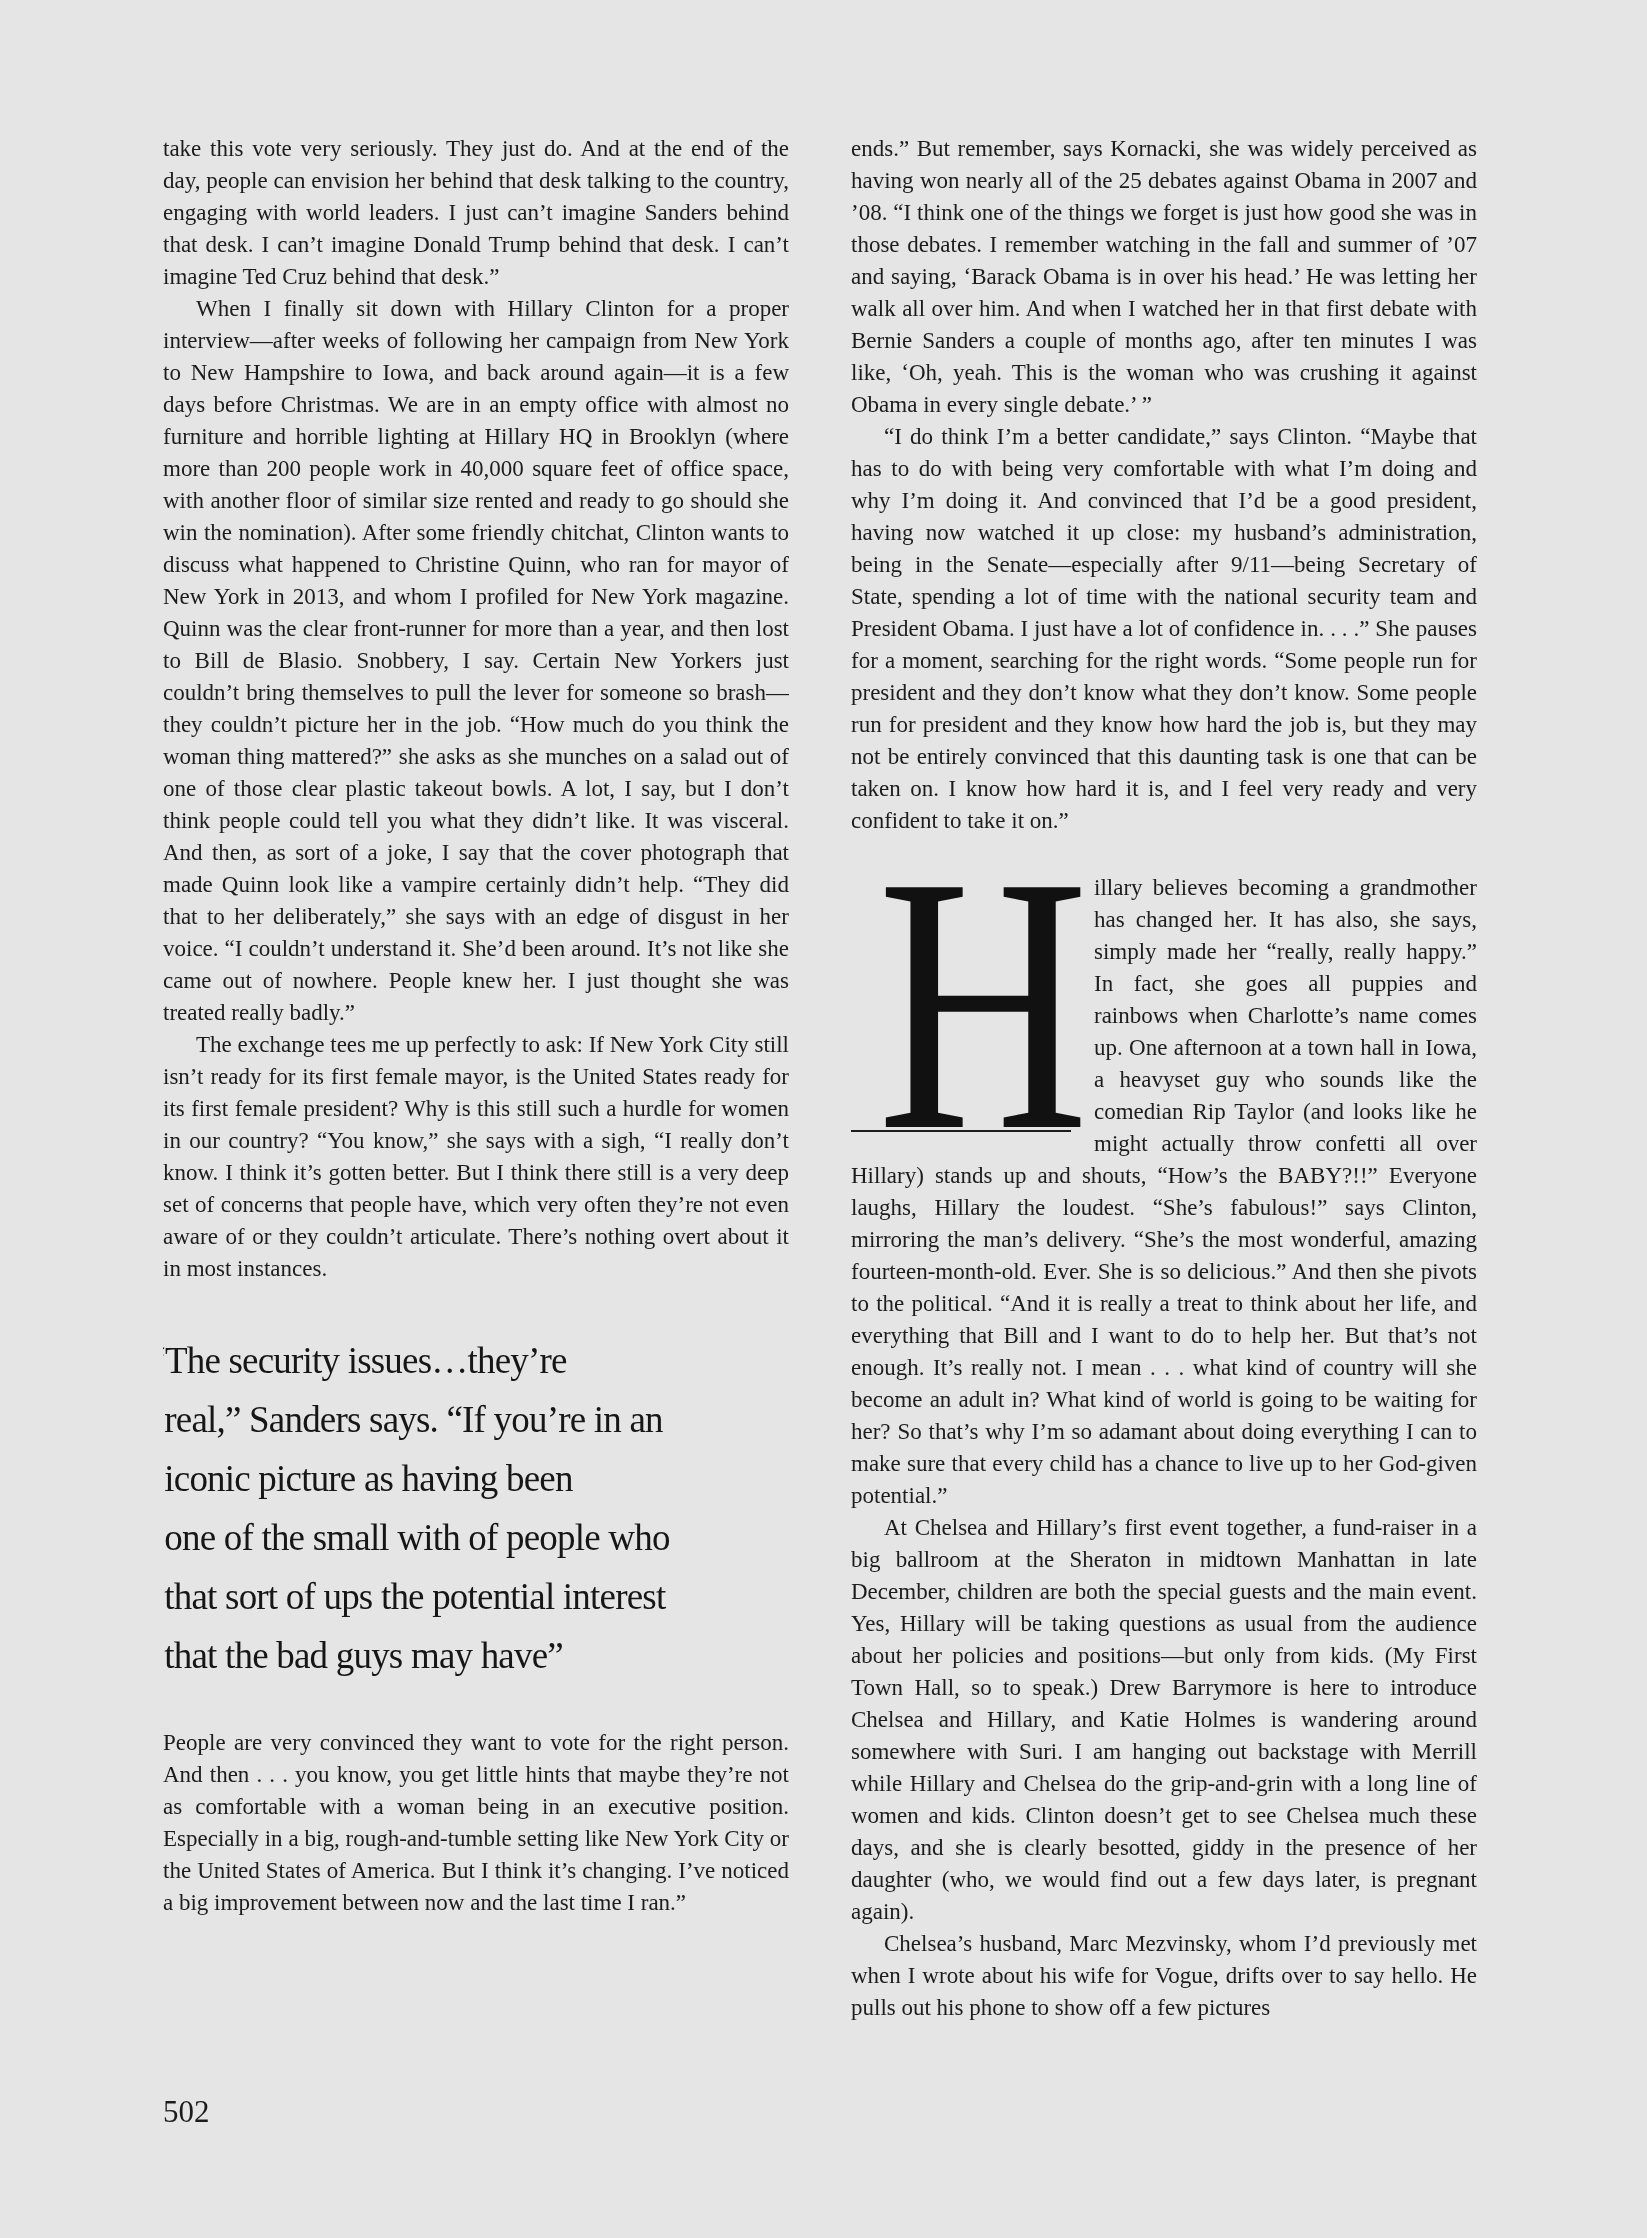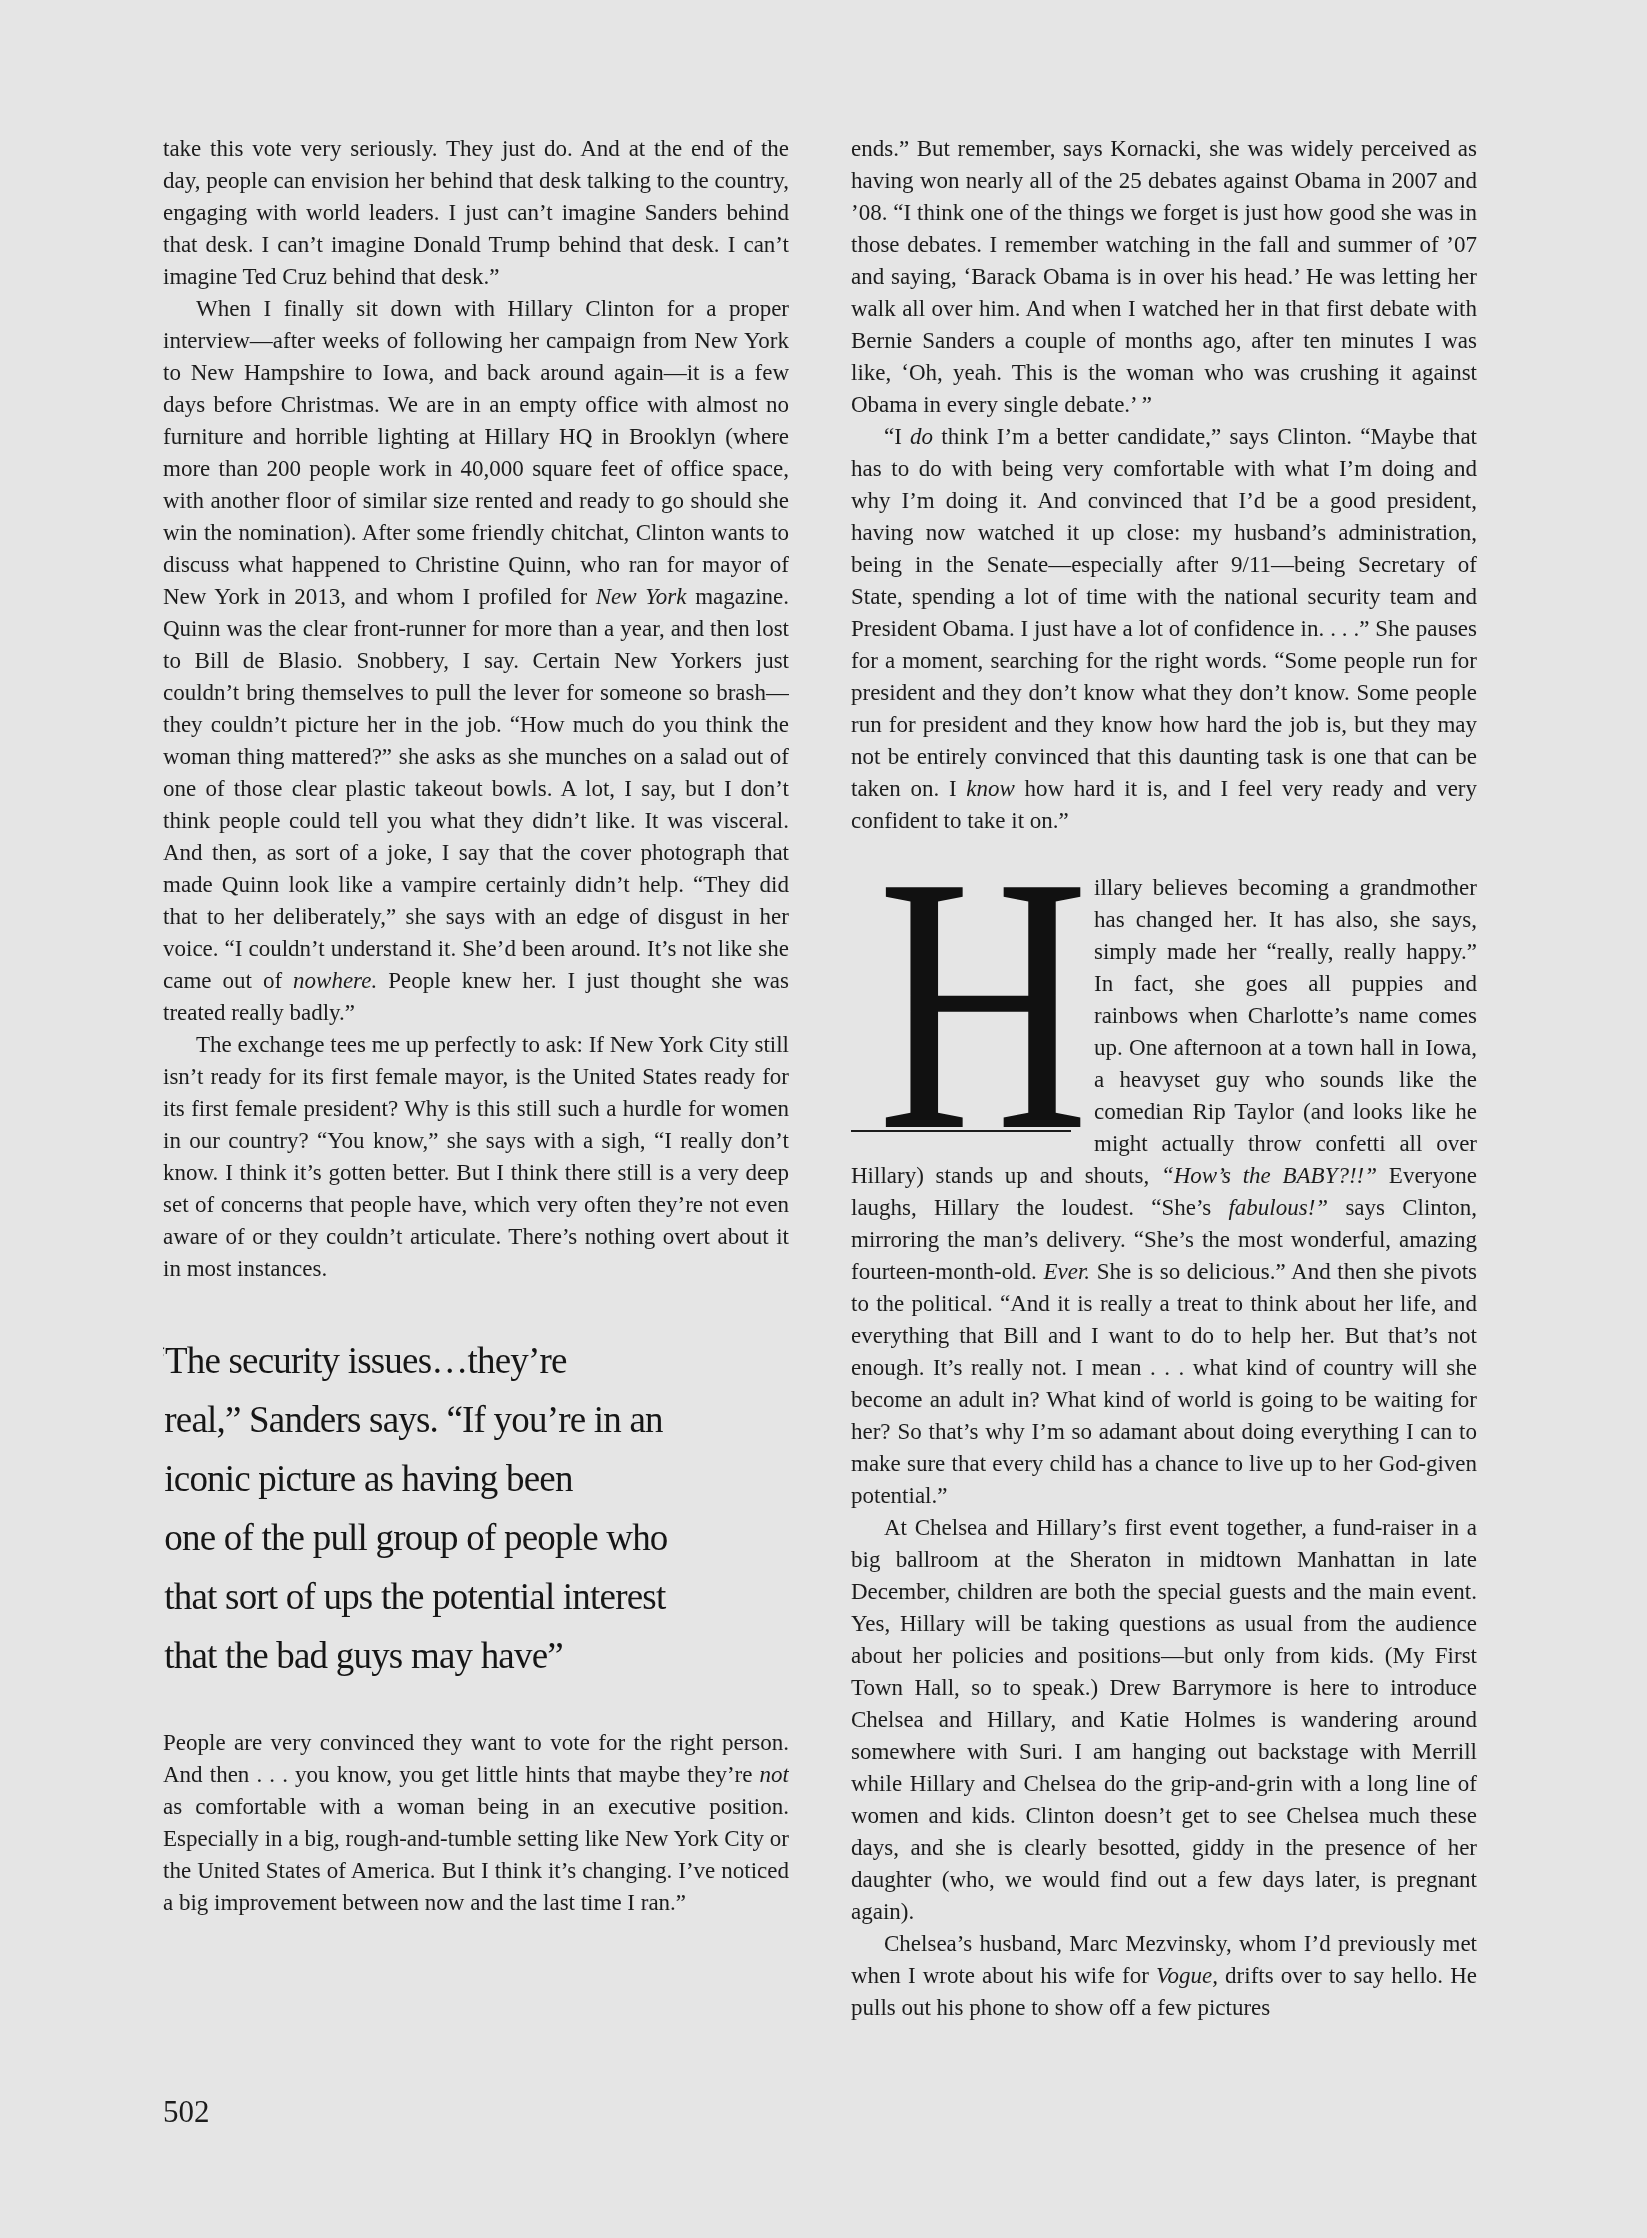--- a/index.html
+++ b/index.html
@@ -29,21 +29,21 @@
     height: 1970px;
     overflow: hidden;
   }
   .para {
     margin: 0;
     font-size: 23px;
     line-height: 32px;
     text-align: justify;
   }
   .para.indent { text-indent: 33px; }
-  .it { font-style: italic; }
+  .it { }
 
   .pull-quote {
     margin: 46px 0 42px 1.3px;
     font-size: 37px;
     line-height: 59px;
     letter-spacing: -0.8px;
     color: #161616;
   }
   .pq-line { white-space: nowrap; }
   .pq-line:first-child { margin-left: -15px; }
@@ -89,21 +89,21 @@
     <div class="col">
       <div>
           <p class="para"><span>take this vote very seriously. They just do. And at the end of the day, people can envision her behind that desk talking to the country, engaging with world leaders. I just can’t imagine Sanders behind that desk. I can’t imagine Donald Trump behind that desk. I can’t imagine Ted Cruz behind that desk.”</span></p>
           <p class="para indent"><span>When I finally sit down with Hillary Clinton for a proper interview—after weeks of following her campaign from New York to New Hampshire to Iowa, and back around again—it is a few days before Christmas. We are in an empty office with almost no furniture and horrible lighting at Hillary HQ in Brooklyn (where more than 200 people work in 40,000 square feet of office space, with another floor of similar size rented and ready to go should she win the nomination). After some friendly chitchat, Clinton wants to discuss what happened to Christine Quinn, who ran for mayor of New York in 2013, and whom I profiled for </span><span class="it">New York</span><span> magazine. Quinn was the clear front-runner for more than a year, and then lost to Bill de Blasio. Snobbery, I say. Certain New Yorkers just couldn’t bring themselves to pull the lever for someone so brash—they couldn’t picture her in the job. “How much do you think the woman thing mattered?” she asks as she munches on a salad out of one of those clear plastic takeout bowls. A lot, I say, but I don’t think people could tell you what they didn’t like. It was visceral. And then, as sort of a joke, I say that the cover photograph that made Quinn look like a vampire certainly didn’t help. “They did that to her deliberately,” she says with an edge of disgust in her voice. “I couldn’t understand it. She’d been around. It’s not like she came out of </span><span class="it">nowhere.</span><span> People knew her. I just thought she was treated really badly.”</span></p>
           <p class="para indent"><span>The exchange tees me up perfectly to ask: If New York City still isn’t ready for its first female mayor, is the United States ready for its first female president? Why is this still such a hurdle for women in our country? “You know,” she says with a sigh, “I really don’t know. I think it’s gotten better. But I think there still is a very deep set of concerns that people have, which very often they’re not even aware of or they couldn’t articulate. There’s nothing overt about it in most instances.</span></p>
         </div>
       <div class="pull-quote">
           <div class="pq-line">“The security issues…they’re</div>
           <div class="pq-line">real,” Sanders says. “If you’re in an</div>
           <div class="pq-line">iconic picture as having been</div>
-          <div class="pq-line">one of the pull group of people who</div>
+          <div class="pq-line">one of the small with of people who</div>
           <div class="pq-line">that sort of ups the potential interest</div>
           <div class="pq-line">that the bad guys may have”</div>
         </div>
       <div>
           <p class="para"><span>People are very convinced they want to vote for the right person. And then . . . you know, you get little hints that maybe they’re </span><span class="it">not</span><span> as comfortable with a woman being in an executive position. Especially in a big, rough-and-tumble setting like New York City or the United States of America. But I think it’s changing. I’ve noticed a big improvement between now and the last time I ran.”</span></p>
         </div>
     </div>
 
     <div class="col">
       <div>

